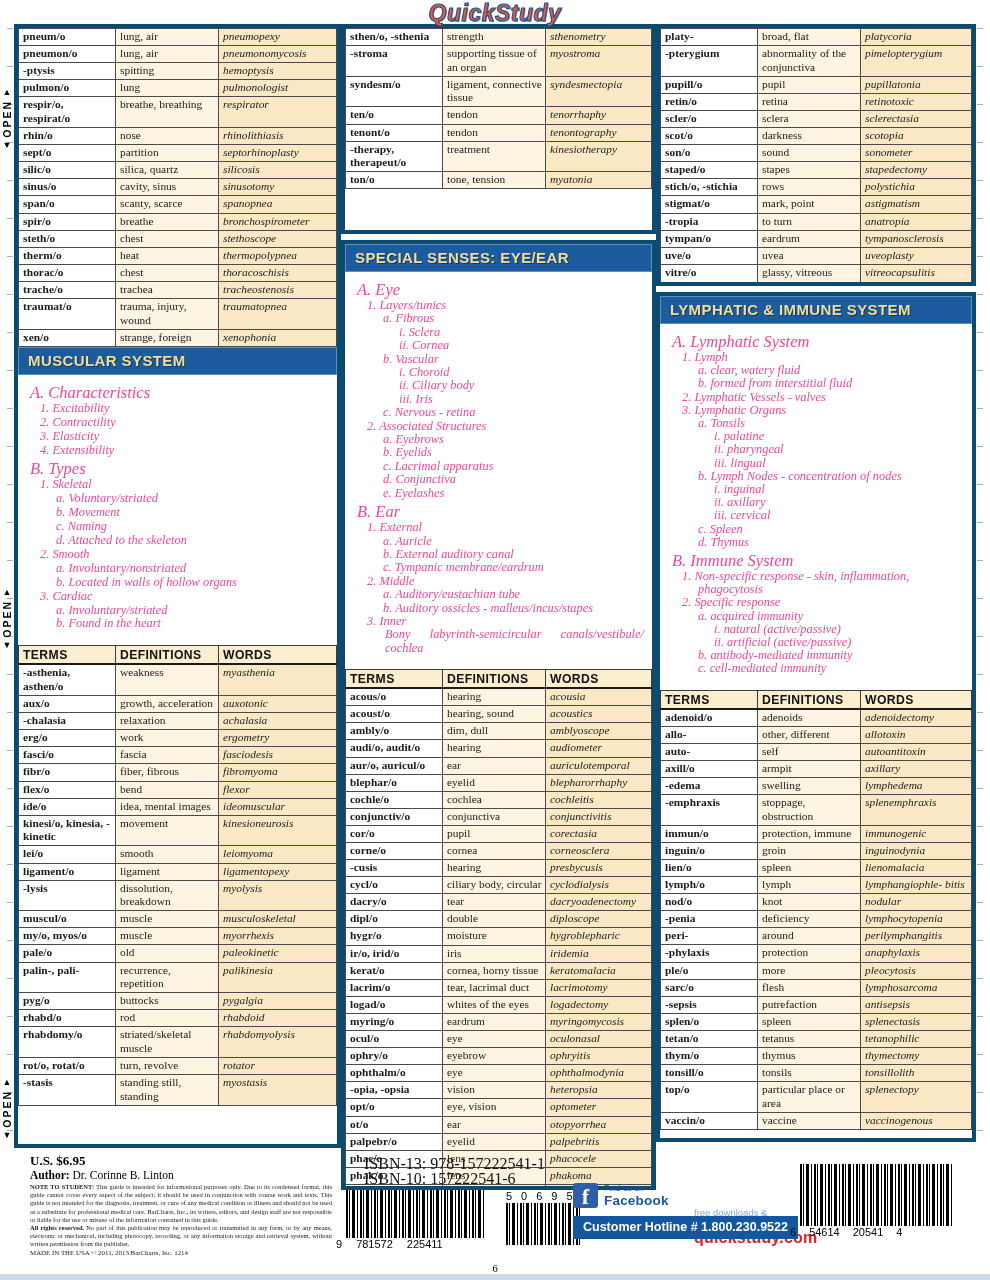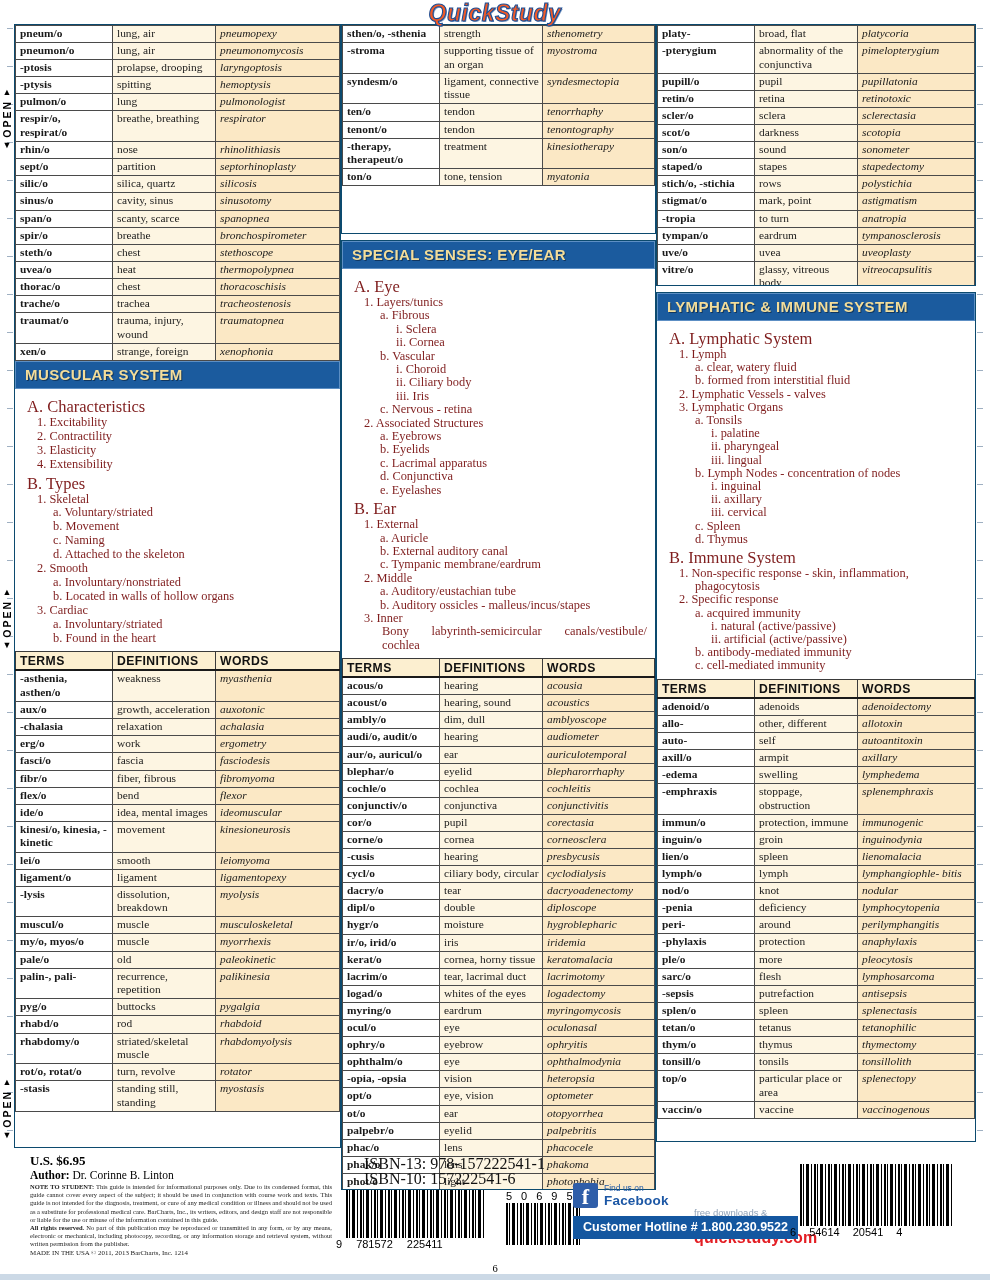--- a/index.html
+++ b/index.html
@@ -28,21 +28,21 @@
   .open-marker .tri { font-size:9px; line-height:9px; }
   .open-marker .open-text { writing-mode:vertical-rl; transform:rotate(180deg);
     font-family:"Liberation Sans", sans-serif; font-weight:bold; font-size:10.5px; letter-spacing:2px; }
   .open-1 { top:88px; } .open-2 { top:588px; } .open-3 { top:1078px; }
 
   
   .panel { position:absolute; top:24px; }
   .panel-left   { left:14px;  width:327px; }
   .panel-middle { left:341px; width:315px; }
   .panel-right  { left:656px; width:320px; }
-  .pbox { background:#fff; border:1px solid #0c4a6e; overflow:hidden; }
+  .pbox { background:#fff; border:4px solid #0c4a6e; overflow:hidden; }
   .pbox + .pbox { margin-top:6px; }
   .h1124 { height:1124px; } .h162 { height:210px; } .h956 { height:950px; }
   .h262 { height:262px; }  .h854 { height:850px; }
 
   .section-header {
     background:#1b5b9e; color:#f3dd9a;
     font-family:"Liberation Sans", sans-serif; font-weight:bold;
     font-size:15px; letter-spacing:.4px;
     padding:5px 8px 6px 10px;
     text-shadow:1px 1px 0 rgba(0,0,0,.4);
@@ -61,21 +61,21 @@
   table.terms td {
     font-size:11.4px; line-height:13.6px; vertical-align:top;
     padding:1px 3px 1.5px 4px; border:1px solid #4a4a4a; color:#1a1a1a;
   }
   td.c-term { font-weight:bold; background:#fff; }
   td.c-def  { background:#fdf5e2; }
   td.c-word { background:#fbe8c5; font-style:italic; }
   .compact td { font-size:11px; line-height:12.9px; }
 
   
-  .outline { padding:6px 4px 6px 8px; color:#7f1d1d; }
+  .outline { padding:6px 4px 14px 8px; color:#ec4899;font-style:italic; }
   .outline > div { font-size:12.4px; line-height:13.9px; }
   .mid-out > div { line-height:13.4px; }
   .rt-out  > div { line-height:13.2px; }
   .ol-l0 { font-size:16.5px !important; line-height:19px !important; padding-left:4px; margin-top:2px; }
   .ol-l1 { padding-left:30px; text-indent:-16px; }
   .ol-l2 { padding-left:46px; text-indent:-16px; }
   .ol-l3 { padding-left:62px; text-indent:-16px; }
   .ol-l4 { padding-left:32px; text-align:justify; padding-right:4px; }
 
   
@@ -156,25 +156,20 @@
               <td class="c-term">pneum/o</td>
               <td class="c-def">lung, air</td>
               <td class="c-word">pneumopexy</td>
             </tr>
             <tr>
               <td class="c-term">pneumon/o</td>
               <td class="c-def">lung, air</td>
               <td class="c-word">pneumonomycosis</td>
             </tr>
             <tr>
-              <td class="c-term">-ptosis</td>
-              <td class="c-def">prolapse, drooping</td>
-              <td class="c-word">laryngoptosis</td>
-            </tr>
-            <tr>
               <td class="c-term">-ptysis</td>
               <td class="c-def">spitting</td>
               <td class="c-word">hemoptysis</td>
             </tr>
             <tr>
               <td class="c-term">pulmon/o</td>
               <td class="c-def">lung</td>
               <td class="c-word">pulmonologist</td>
             </tr>
             <tr>
@@ -211,21 +206,21 @@
               <td class="c-term">spir/o</td>
               <td class="c-def">breathe</td>
               <td class="c-word">bronchospirometer</td>
             </tr>
             <tr>
               <td class="c-term">steth/o</td>
               <td class="c-def">chest</td>
               <td class="c-word">stethoscope</td>
             </tr>
             <tr>
-              <td class="c-term">uvea/o</td>
+              <td class="c-term">therm/o</td>
               <td class="c-def">heat</td>
               <td class="c-word">thermopolypnea</td>
             </tr>
             <tr>
               <td class="c-term">thorac/o</td>
               <td class="c-def">chest</td>
               <td class="c-word">thoracoschisis</td>
             </tr>
             <tr>
               <td class="c-term">trache/o</td>

